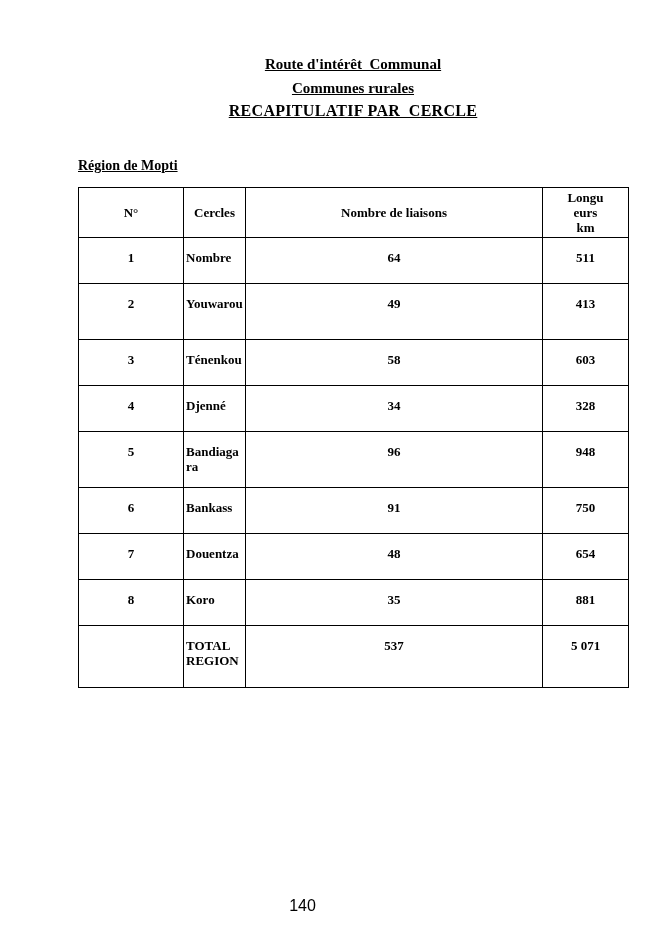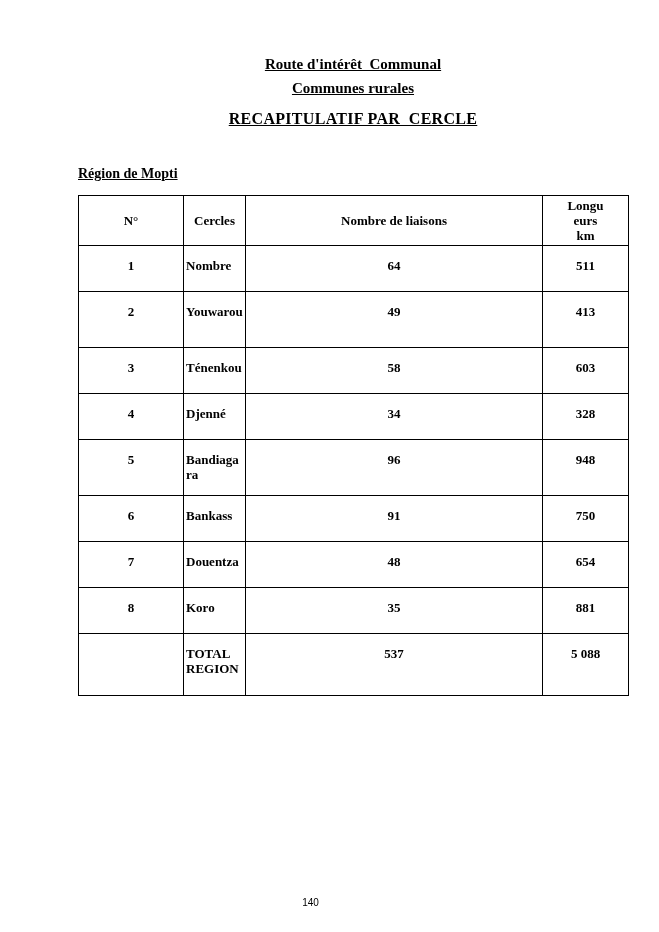--- a/index.html
+++ b/index.html
@@ -31,21 +31,20 @@
     text-decoration: underline;
     white-space: pre-wrap;
   }
   .t1, .t2 {
     font-size: 15px;
     line-height: 24px;
   }
   .t3 {
     font-size: 16px;
     line-height: 22px;
-    margin-top: 8px;
     letter-spacing: 0.3px;
   }
   .section-heading {
     margin-top: 36px;
     font-weight: bold;
     font-size: 14px;
     line-height: 15px;
     text-decoration: underline;
     text-align: left;
   }
@@ -77,23 +76,22 @@
   }
   td.c0, td.c2, td.c3 { text-align: center; }
   td.c1 { text-align: left; }
   .page-number {
     position: absolute;
     left: 0;
     top: 897px;
     width: 605px;
     text-align: center;
     font-family: "Liberation Sans", sans-serif;
-    font-size: 10px;
+    font-size: 16px;
     font-weight: normal;
-    padding-left: 8px;
   }
 </style>
 </head>
 <body>
 
 <div class="page">
   <div class="content">
 
     <div class="title-block">
       <div class="title t1">Route d'intérêt  Communal</div>
@@ -164,21 +162,21 @@
           <tr style="height: 46px;">
             <td class="c0">8</td>
             <td class="c1">Koro</td>
             <td class="c2">35</td>
             <td class="c3">881</td>
           </tr>
           <tr style="height: 62px;">
             <td class="c0"></td>
             <td class="c1">TOTAL REGION</td>
             <td class="c2">537</td>
-            <td class="c3">5 088</td>
+            <td class="c3">5 071</td>
           </tr>
         </tbody>
     </table>
 
   </div>
 
   <div class="page-number">140</div>
 </div>
 
 </body></html>

